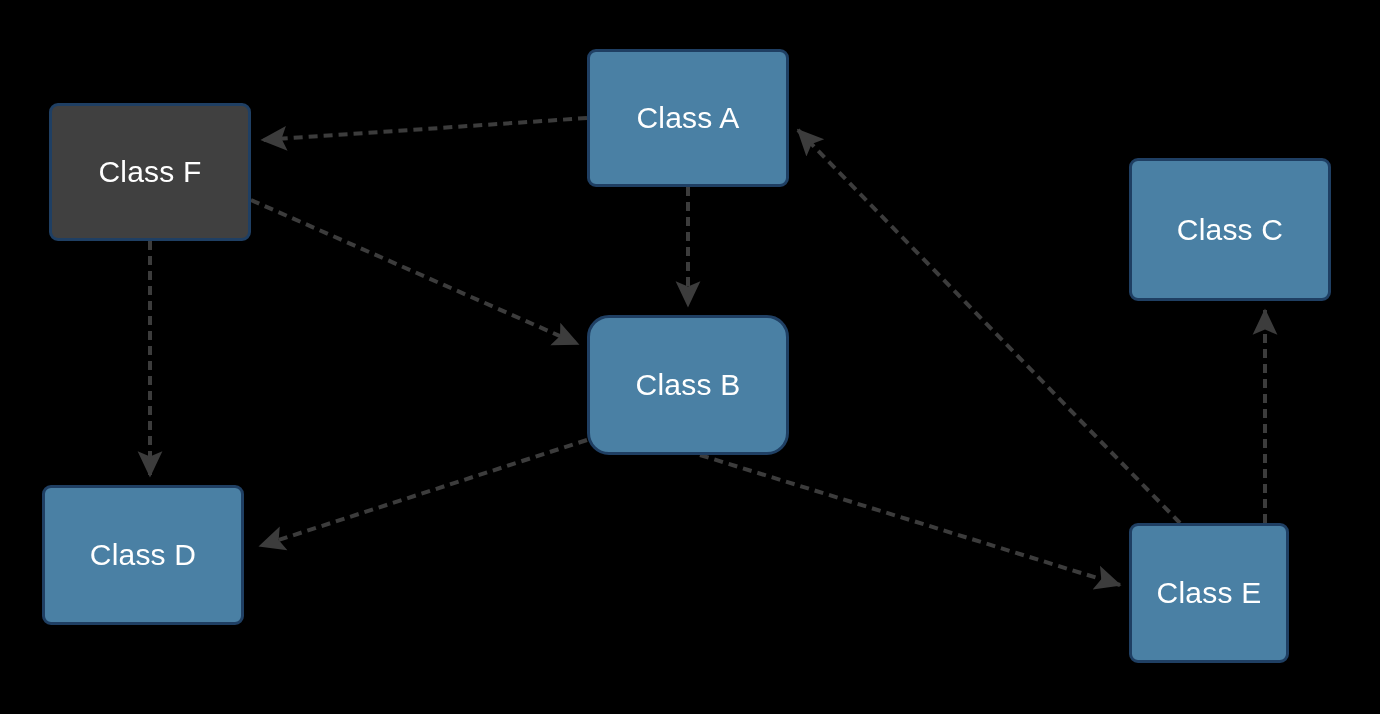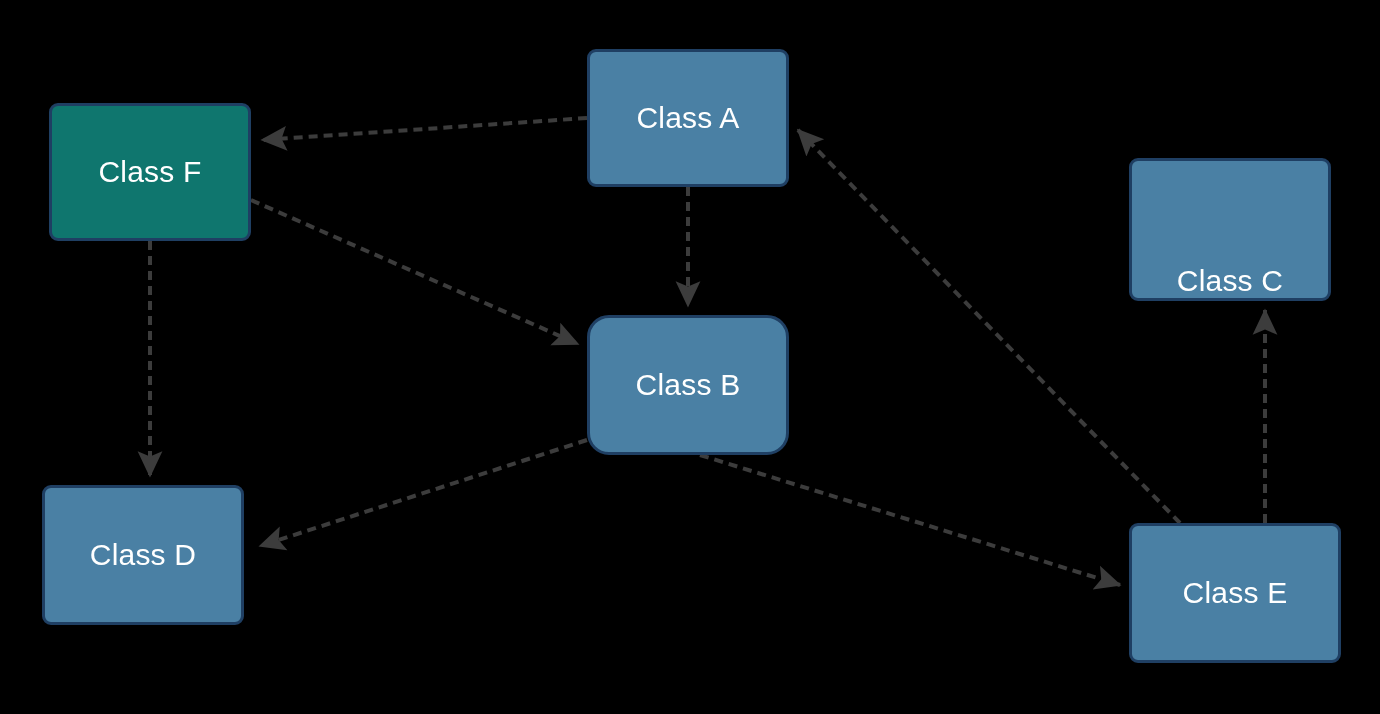--- a/index.html
+++ b/index.html
@@ -63,33 +63,33 @@
         <line x1="251" y1="200" x2="578" y2="344" stroke="#3c3c3c" stroke-width="4" stroke-dasharray="9 6" marker-end="url(#arrowhead)"></line>
         <line x1="150" y1="241" x2="150" y2="476" stroke="#3c3c3c" stroke-width="4" stroke-dasharray="9 6" marker-end="url(#arrowhead)"></line>
         <line x1="587" y1="440" x2="260" y2="546" stroke="#3c3c3c" stroke-width="4" stroke-dasharray="9 6" marker-end="url(#arrowhead)"></line>
         <line x1="700" y1="455" x2="1120" y2="585" stroke="#3c3c3c" stroke-width="4" stroke-dasharray="9 6" marker-end="url(#arrowhead)"></line>
         <line x1="1180" y1="523" x2="798" y2="130" stroke="#3c3c3c" stroke-width="4" stroke-dasharray="9 6" marker-end="url(#arrowhead)"></line>
         <line x1="1265" y1="523" x2="1265" y2="310" stroke="#3c3c3c" stroke-width="4" stroke-dasharray="9 6" marker-end="url(#arrowhead)"></line>
       </g>
   </svg>
 
   <div id="nodes-layer">
-      <div class="node" style="left: 49px; top: 103px; width: 202px; height: 138px; background: #0f766e; border-color: rgb(31, 63, 99);">
+      <div class="node" style="left: 49px; top: 103px; width: 202px; height: 138px; background: #404040; border-color: rgb(31, 63, 99);">
         <span class="node-label" style="color: rgb(255, 255, 255);">Class F</span>
       </div>
       <div class="node" style="left: 587px; top: 49px; width: 202px; height: 138px; background: rgb(74, 128, 164); border-color: rgb(31, 63, 99);">
         <span class="node-label" style="color: rgb(255, 255, 255);">Class A</span>
       </div>
-      <div class="node" style="left: 1129px; top: 158px; width: 202px; height: 143px; background: rgb(74, 128, 164); border-color: rgb(31, 63, 99); align-items: flex-end;">
+      <div class="node" style="left: 1129px; top: 158px; width: 202px; height: 143px; background: rgb(74, 128, 164); border-color: rgb(31, 63, 99);">
         <span class="node-label" style="color: rgb(255, 255, 255);">Class C</span>
       </div>
       <div class="node" style="left: 587px; top: 315px; width: 202px; height: 140px; background: rgb(74, 128, 164); border-color: rgb(31, 63, 99); border-radius: 22px;">
         <span class="node-label" style="color: rgb(255, 255, 255);">Class B</span>
       </div>
       <div class="node" style="left: 42px; top: 485px; width: 202px; height: 140px; background: rgb(74, 128, 164); border-color: rgb(31, 63, 99);">
         <span class="node-label" style="color: rgb(255, 255, 255);">Class D</span>
       </div>
-      <div class="node" style="left: 1129px; top: 523px; width: 212px; height: 140px; background: rgb(74, 128, 164); border-color: rgb(31, 63, 99);">
+      <div class="node" style="left: 1129px; top: 523px; width: 160px; height: 140px; background: rgb(74, 128, 164); border-color: rgb(31, 63, 99);">
         <span class="node-label" style="color: rgb(255, 255, 255);">Class E</span>
       </div>
     </div>
 
 </div>
 
 </body></html>

